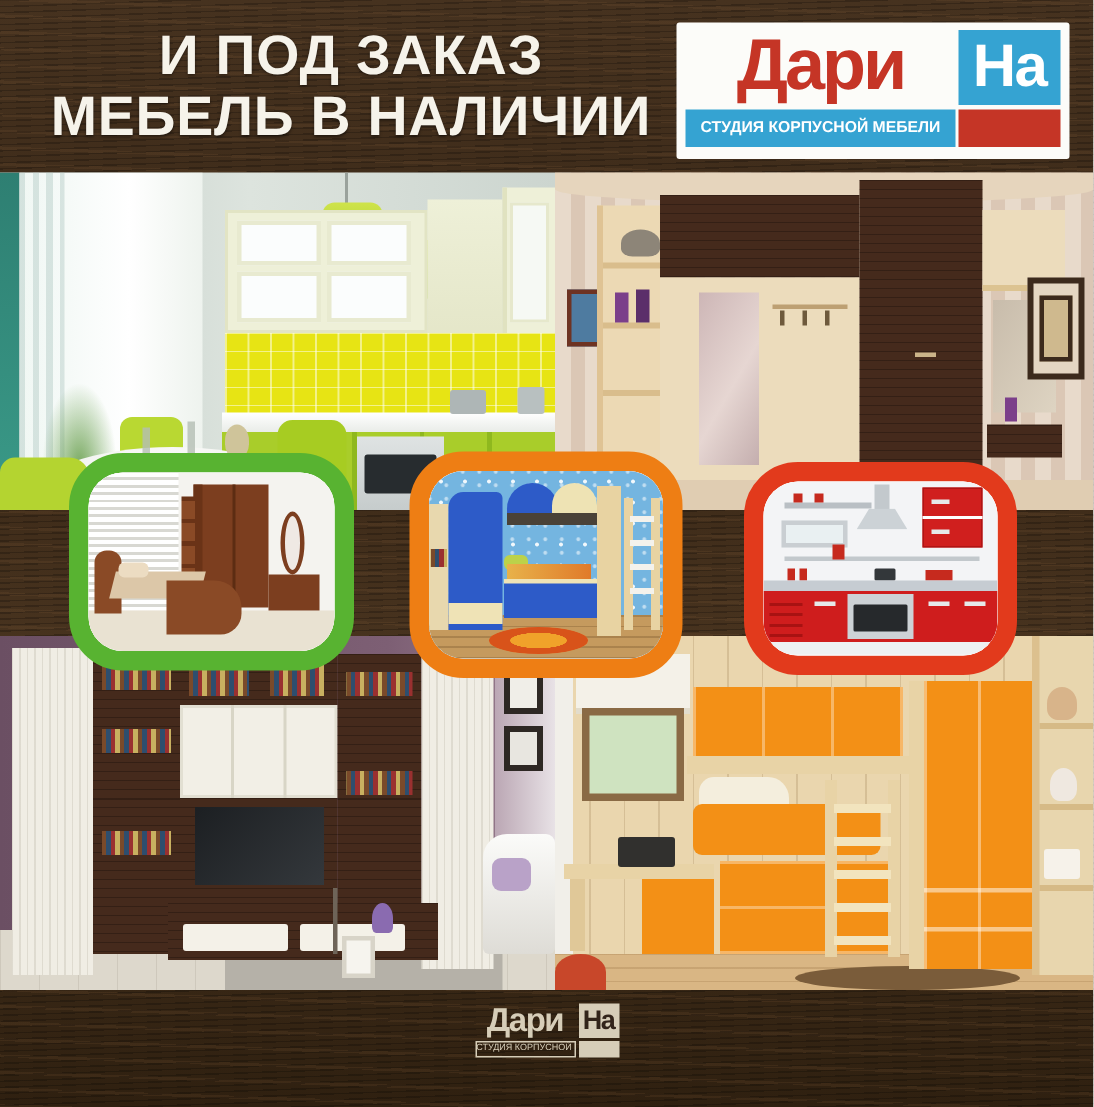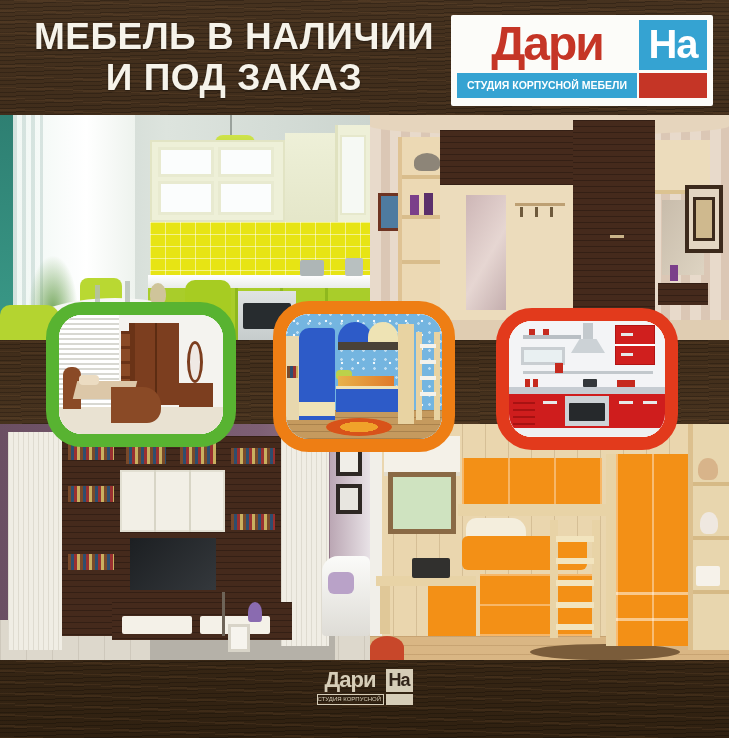--- a/index.html
+++ b/index.html
@@ -52,22 +52,22 @@
   .blinds{background:repeating-linear-gradient(180deg,#ffffff 0 3px,#d8d8d2 3px 5px);}
   .stripes{background:repeating-linear-gradient(90deg,#e8dacb 0 11px,#dbc7b5 11px 20px);}
   .wenge{background:#452a1c repeating-linear-gradient(180deg,rgba(0,0,0,.25) 0 1px,transparent 1px 6px);}
 </style>
 </head>
 <body>
 
 <div class="poster">
 
   <div class="a headline">
+    <div>И ПОД ЗАКАЗ</div>
     <div>МЕБЕЛЬ В НАЛИЧИИ</div>
-    <div>И ПОД ЗАКАЗ</div>
   </div>
 
   <div class="a logo-box">
     <div class="logo-row1">
       <div class="logo-name1">Дари</div>
       <div class="logo-name2">На</div>
     </div>
     <div class="logo-row2">
       <div class="logo-tagline">СТУДИЯ КОРПУСНОЙ МЕБЕЛИ</div>
       <div class="logo-redblock"></div>

